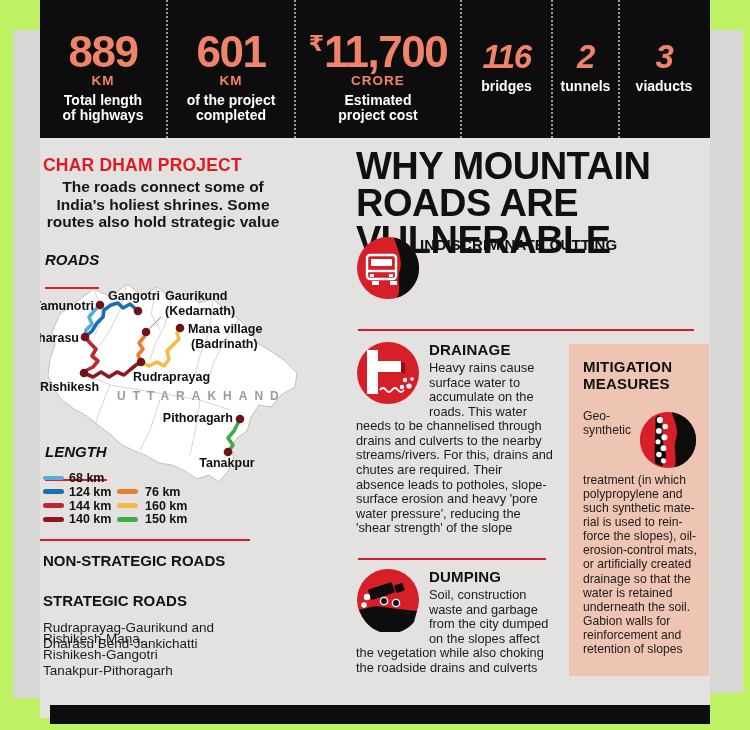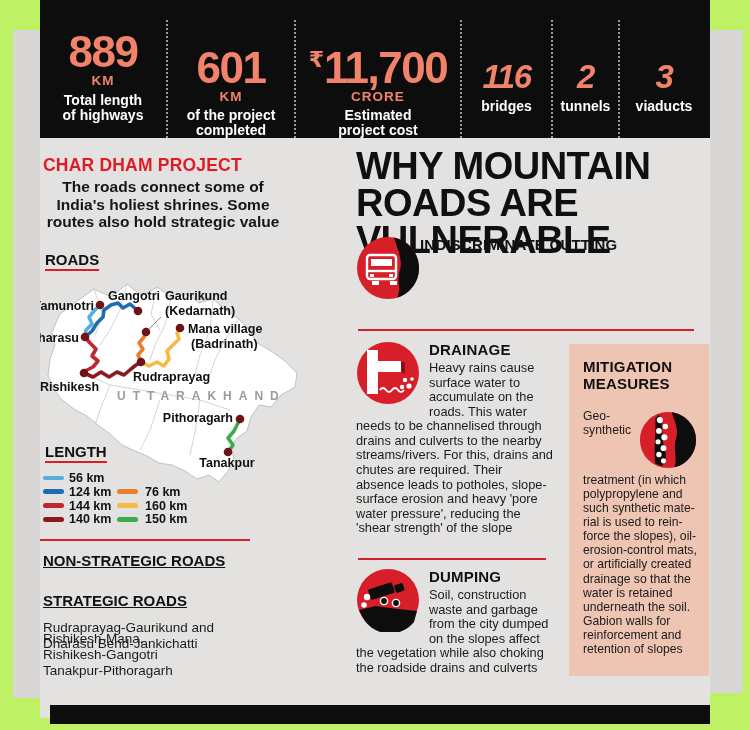--- a/index.html
+++ b/index.html
@@ -6,51 +6,51 @@
   body{font-family:"Liberation Sans","DejaVu Sans",sans-serif;-webkit-font-smoothing:antialiased;}
   #stage{position:relative;width:750px;height:730px;background:#bef264;overflow:hidden;}
 
   .backing{position:absolute;background:var(--backing-gray);}
   #backing-left{left:13px;top:30px;width:27px;height:668px;}
   #backing-right{left:710px;top:30px;width:33px;height:663px;}
 
   #card{position:absolute;left:40px;top:0;width:670px;height:718px;background:var(--body-gray);}
   #topbar{position:absolute;left:0;top:0;width:670px;height:138px;background:var(--bar-black);display:flex;}
   .stat{display:flex;flex-direction:column;align-items:center;padding-top:26px;box-sizing:border-box;}
-  .stat + .stat{border-left:2px dotted #9b9b9b;border-image:none;margin-top:20px;}
+  .stat + .stat{border-left:2px dotted #9b9b9b;border-image:none;}
   .stat .numrow{height:44px;display:flex;align-items:flex-end;justify-content:center;}
   .stat .num{color:var(--accent);font-weight:800;font-size:44px;line-height:0.82;letter-spacing:-1.5px;}
   .stat .num.small{font-size:33px;font-style:italic;}
   .stat .prefix{color:var(--accent);font-weight:800;font-size:22px;vertical-align:16px;letter-spacing:0;}
   .stat .unit{color:var(--accent);font-weight:800;font-size:13.5px;letter-spacing:1px;margin-top:3px;height:16px;}
   .stat .lbl{color:#ffffff;font-weight:700;font-size:14px;line-height:1.07;text-align:center;white-space:pre-line;margin-top:4px;}
   .stat .lbl.solo{margin-top:9px;}
 
   #footer-bar{position:absolute;left:50px;top:705px;width:660px;height:19px;background:var(--bar-black);}
 
   
   .abs{position:absolute;}
   #char-dham-title{left:43px;top:155px;font-size:17.5px;font-weight:800;color:var(--red);letter-spacing:0.2px;}
   #intro{left:43px;top:178px;width:240px;font-size:15.5px;font-weight:700;line-height:1.13;color:#161616;text-align:center;}
   .mini-heading{font-size:15px;font-weight:800;color:#111;}
-  .mini-heading .u{display:inline-block;border-bottom:2px solid var(--red);padding-bottom:1px;}
+  .mini-heading .u{display:inline-block;border-bottom:2px solid var(--red);padding-bottom:19px;font-style:italic;}
   #roads-heading{left:45px;top:251px;}
   #length-heading{left:45px;top:443px;}
 
   #map-svg{left:40px;top:272px;}
   .city-label{font-size:12.5px;font-weight:700;fill:#0f0f0f;}
   .state-label{font-size:12px;font-weight:700;fill:#9b9b9b;letter-spacing:7px;}
 
   #legend{left:43px;top:471px;display:grid;grid-template-columns:26px 48px 28px 54px;grid-auto-rows:13.8px;align-items:center;}
   .swatch{width:21px;height:4.5px;border-radius:2.5px;}
   .leg-lbl{font-size:12.5px;font-weight:700;color:#111;}
 
   .red-divider{border-top:2px solid #cf2127;height:0;}
   #left-divider{left:40px;top:539px;width:210px;}
-  .roads-list-heading{font-size:15px;font-weight:800;color:#111;text-decoration:underline;}
+  .roads-list-heading{font-size:15px;font-weight:800;color:#111;}
   .roads-list-body{font-size:13.5px;font-weight:400;color:#1c1c1c;line-height:1.18;white-space:pre-line;}
   #non-strategic-heading{left:43px;top:552px;}
   #non-strategic-body{left:43px;top:573px;margin-top:47px;}
   #strategic-heading{left:43px;top:592px;}
   #strategic-body{left:43px;top:631px;}
 
   
   #why-heading{left:356px;top:148px;width:348px;font-size:38px;font-weight:800;line-height:0.97;color:#101010;letter-spacing:-0.5px;}
   .section-title{font-size:15px;font-weight:800;color:#111;letter-spacing:0.2px;margin:0 0 3px 0;}
   .section-body{font-size:12.8px;font-weight:400;color:#1b1b1b;line-height:1.14;margin:0;}
@@ -185,21 +185,21 @@
     <text class="city-label" x="233" y="422" text-anchor="end">Pithoragarh</text>
     <text class="city-label" x="227" y="467" text-anchor="middle">Tanakpur</text>
   </svg>
 
   <div id="length-heading" class="abs mini-heading">
     <span class="u">LENGTH</span>
   </div>
 
   <div id="legend" class="abs">
     <div class="swatch" style="background: rgb(84, 174, 222);"></div>
-    <div class="leg-lbl">56 km</div>
+    <div class="leg-lbl">68 km</div>
     <div></div>
       <div></div>
     <div class="swatch" style="background: rgb(30, 108, 178);"></div>
     <div class="leg-lbl">124 km</div>
     <div class="swatch" style="background: rgb(232, 127, 46);"></div>
     <div class="leg-lbl">76 km</div>
     <div class="swatch" style="background: rgb(191, 39, 48);"></div>
     <div class="leg-lbl">144 km</div>
     <div class="swatch" style="background: rgb(245, 185, 69);"></div>
     <div class="leg-lbl">160 km</div>

